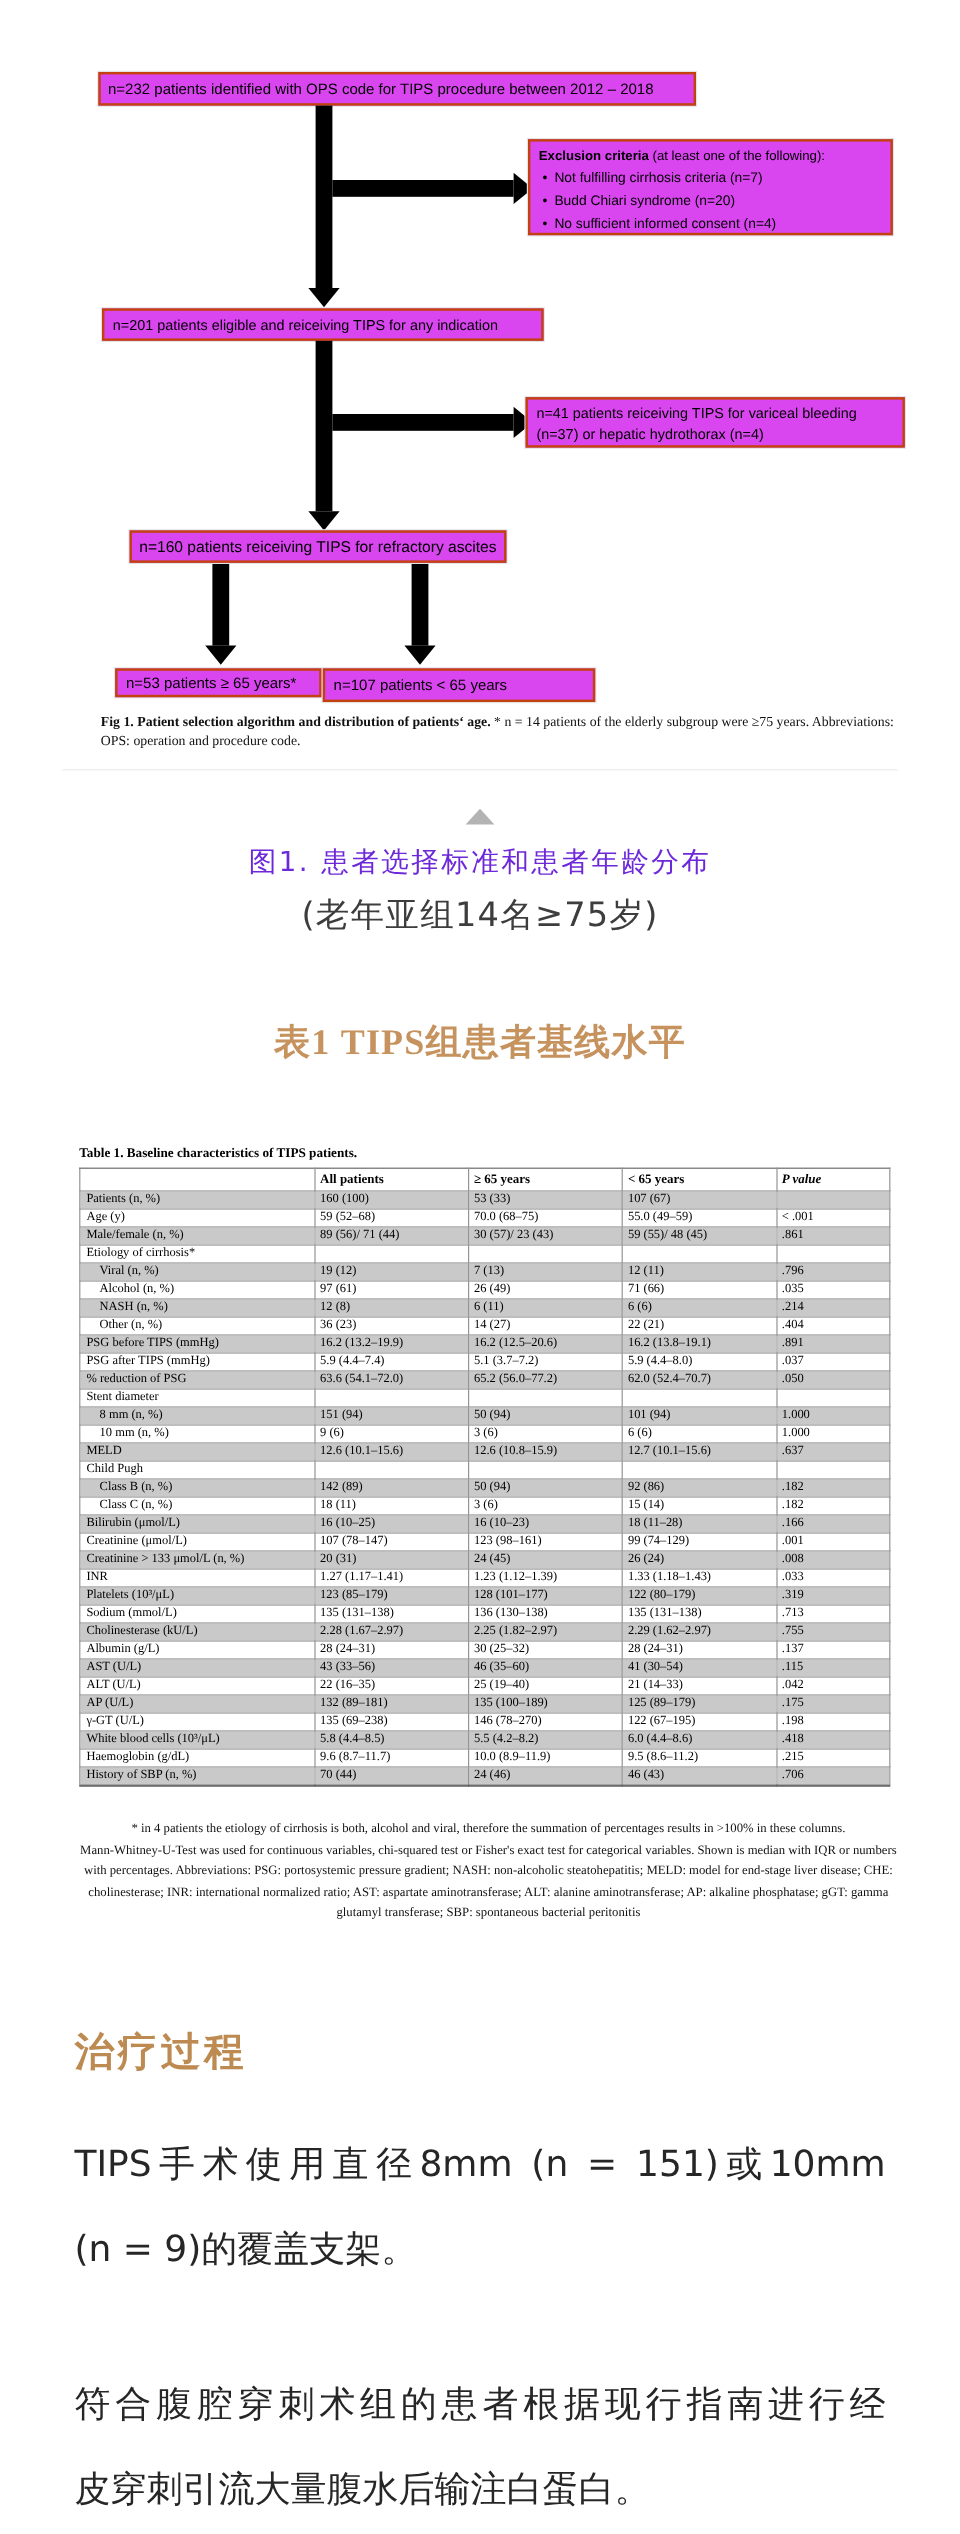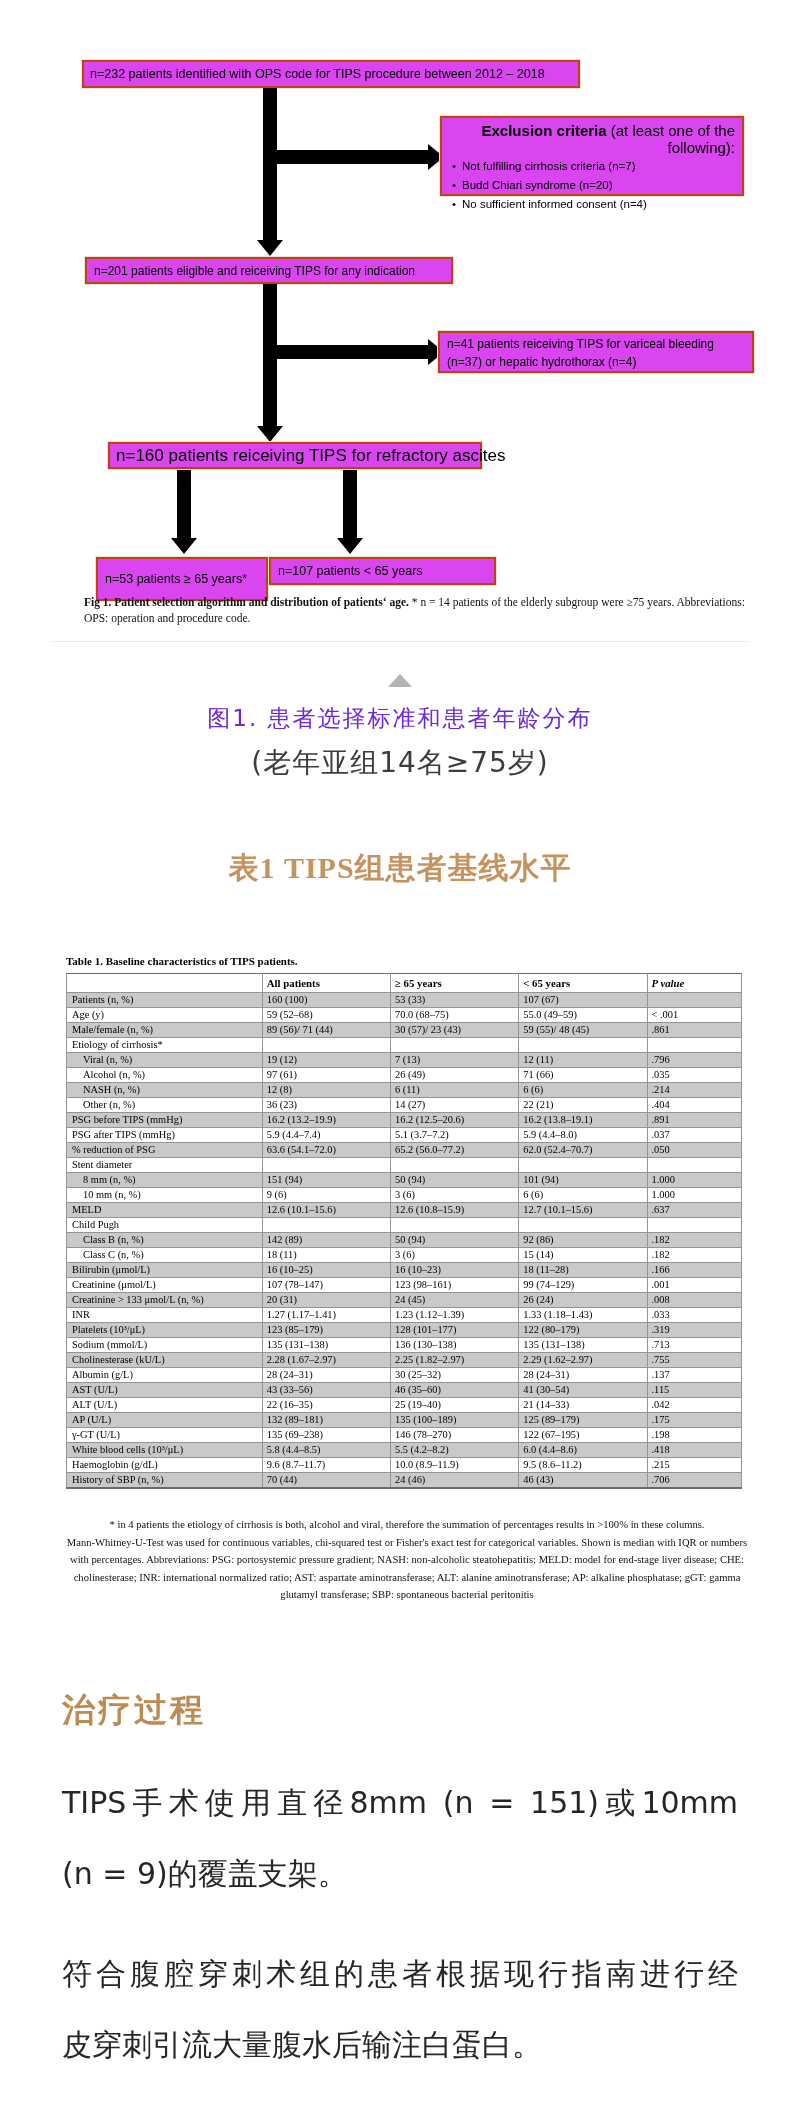--- a/index.html
+++ b/index.html
@@ -25,21 +25,21 @@
     content:""; position:absolute; top:100%; left:50%; transform:translateX(-50%);
     border-left:13px solid transparent; border-right:13px solid transparent;
     border-top:16px solid #000;
   }
   .harrow { position:absolute; background:#000; height:14px; }
   .harrow::after {
     content:""; position:absolute; left:100%; top:50%; transform:translateY(-50%);
     border-top:13px solid transparent; border-bottom:13px solid transparent;
     border-left:16px solid #000;
   }
-  .excl-title { font-size:15px; line-height:17px;text-align:right; }
+  .excl-title { font-size:11px; line-height:17px; }
   .excl-list { list-style:none; margin-top:1px; }
   .excl-list li { font-size:11.5px; line-height:19px; padding-left:13px; position:relative; }
   .excl-list li::before { content:"•"; position:absolute; left:3px; }
   .fig-caption {
     position:absolute; left:84px; top:594px; width:662px;
     font-family:"Liberation Serif", serif; font-size:11.5px; line-height:16px; color:#111;
   }
   .fig-hairline { position:absolute; left:52px; right:52px; top:641px; border-top:1px solid #ececec; }
 
   
@@ -83,21 +83,21 @@
   
   .treat-heading {
     margin:84px 0 0 62px;
     font-family:"Liberation Serif", serif;
     font-size:33px; font-weight:bold; letter-spacing:3px;
     color:#bd8a52;
   }
   .big-para { margin:50px 62px 0 62px; width:676px; color:#262626; font-size:30px; }
   .big-para .jline { display:block; text-align:justify; text-align-last:justify; }
   .big-para .nline { display:block; margin-top:30px; text-align:left; }
-  .big-para.second { margin-top:59px; }
+  .big-para.second { margin-top:88px; }
 </style>
 </head>
 <body>
 
 <div>
 
   <div class="figure1">
 
     <div class="fbox" style="left:82px; top:60px; width:498px; height:28px; padding:0 6px; font-size:12.5px;">n=232 patients identified with OPS code for TIPS procedure between 2012 – 2018</div>
 
@@ -113,26 +113,26 @@
         </ul>
     </div>
 
     <div class="fbox" style="left:85px; top:257px; width:368px; height:27px; padding:0 7px; font-size:12px;">n=201 patients eligible and reiceiving TIPS for any indication</div>
 
     <div class="varrow" style="left:263px; top:284px; height:142px;"></div>
     <div class="harrow" style="left:277px; top:345px; width:151px;"></div>
 
     <div class="fbox wrap" style="left:438px; top:331px; width:316px; height:42px; padding:2px 7px; font-size:12px; line-height:18px;">n=41 patients reiceiving TIPS for variceal bleeding (n=37) or hepatic hydrothorax (n=4)</div>
 
-    <div class="fbox" style="left:108px; top:442px; width:374px; height:27px; padding:0 6px; font-size:17px;">n=160 patients reiceiving TIPS for refractory ascites</div>
+    <div class="fbox" style="left:108px; top:442px; width:314px; height:27px; padding:0 6px; font-size:13px;">n=160 patients reiceiving TIPS for refractory ascites</div>
 
     <div class="varrow" style="left:177px; top:470px; height:68px;"></div>
     <div class="varrow" style="left:343px; top:470px; height:68px;"></div>
 
-    <div class="fbox" style="left:96px; top:557px; width:172px; height:44px; padding:0 7px; font-size:12.5px;">n=53 patients ≥ 65 years*</div>
+    <div class="fbox" style="left:96px; top:557px; width:172px; height:24px; padding:0 7px; font-size:12.5px;">n=53 patients ≥ 65 years*</div>
     <div class="fbox" style="left:269px; top:557px; width:227px; height:28px; padding:0 7px; font-size:12.5px;">n=107 patients &lt; 65 years</div>
 
     <p class="fig-caption"><b>Fig 1. Patient selection algorithm and distribution of patients‘ age.</b><span> * n = 14 patients of the elderly subgroup were ≥75 years. Abbreviations: OPS: operation and procedure code.</span></p>
 
     <div class="fig-hairline"></div>
   </div>
 
   <div class="tri-up"></div>
   <h2 class="cn-cap1">图1. 患者选择标准和患者年龄分布</h2>
   <h3 class="cn-cap2">(老年亚组14名≥75岁)</h3>

